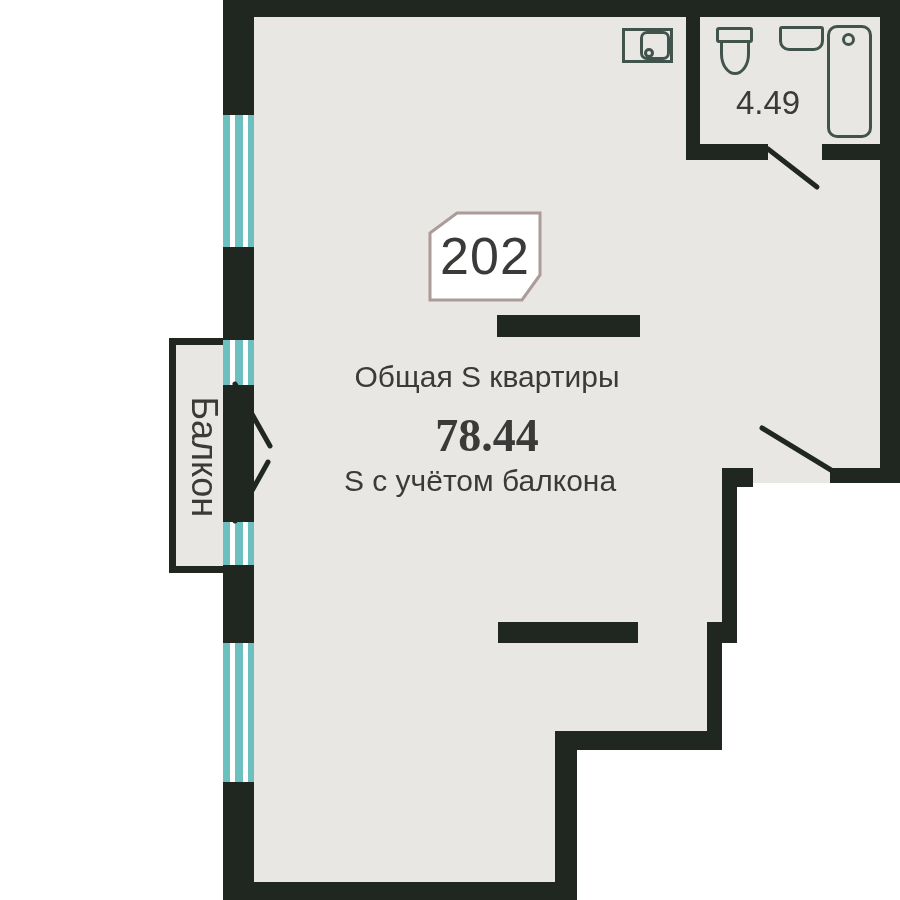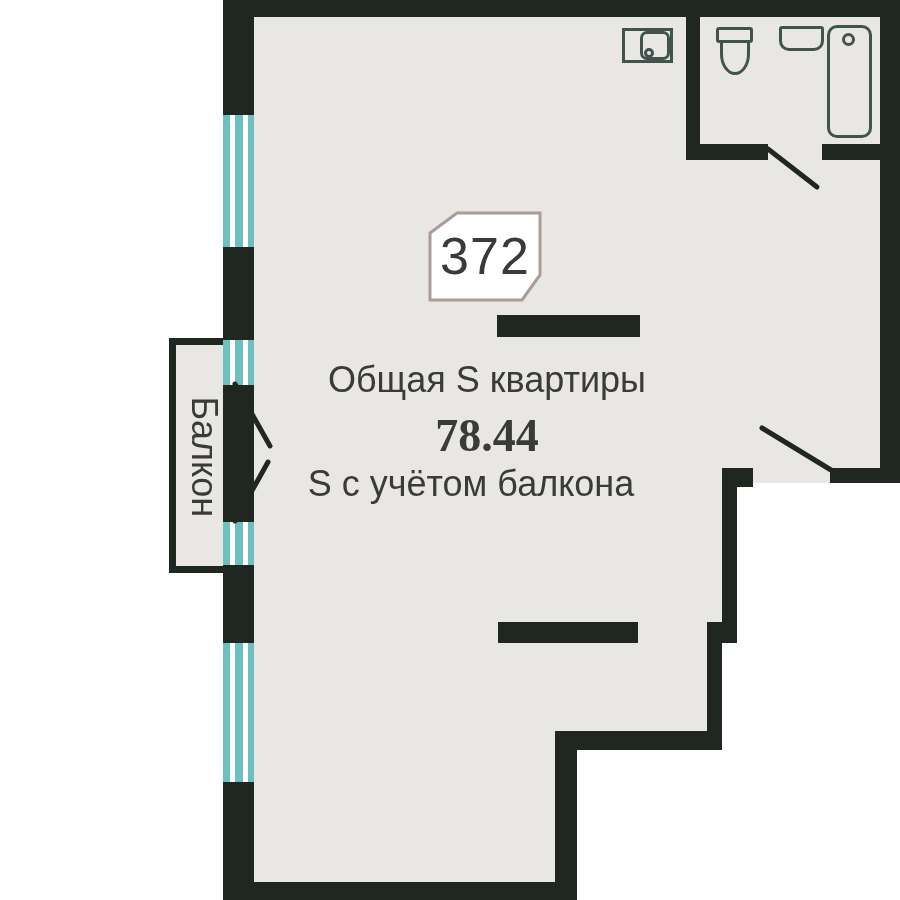--- a/index.html
+++ b/index.html
@@ -55,25 +55,25 @@
   
   .overlay{position:absolute;left:0;top:0;}
   .overlay line{stroke:#202720;stroke-width:5;stroke-linecap:round;}
   
   .badge-wrap{position:absolute;left:424px;top:207px;width:122px;height:98px;}
   .badge-wrap svg{position:absolute;left:0;top:0;}
   .badge-num{position:absolute;left:0;top:0;width:122px;height:98px;line-height:98px;
     text-align:center;font-size:52px;font-weight:500;color:#3a3a38;letter-spacing:1px;}
   
   .txt{position:absolute;color:#3a3a38;text-align:center;line-height:1.1;}
-  .t-label{font-size:36px;font-weight:400;}
+  .t-label{font-size:30px;font-weight:400;}
   .t-num{font-size:46px;font-weight:700;}
   .l1{left:287px;top:360px;width:400px;}
   .n1{left:337px;top:411px;width:300px;font-family:Liberation Serif, serif;}
-  .l2{left:271px;top:464px;width:400px;}
+  .l2{left:280px;top:464px;width:400px;}
   .n2{left:337px;top:516px;width:300px;}
   .t-bath{left:700px;top:85px;width:136px;font-size:33px;font-weight:400;}
   .t-balcony{left:139px;top:437px;width:130px;font-size:36px;font-weight:400;
     transform:rotate(90deg);}
 </style>
 </head>
 <body>
 
 <div class="plan">
 
@@ -121,21 +121,22 @@
   <div class="fx toilet-tank"></div>
   <div class="fx toilet-bowl"></div>
   <div class="fx basin"></div>
   <div class="fx tub"></div>
   <div class="fx tub-drain"></div>
 
   <div class="badge-wrap">
     <svg width="122" height="98" viewBox="0 0 122 98">
       <polygon points="33,6 116,6 116,68 98,93 6,93 6,26" fill="#ffffff" stroke="#ab9b99" stroke-width="3" stroke-linejoin="miter"></polygon>
     </svg>
-    <div class="badge-num">372</div>
+    <div class="badge-num">202</div>
   </div>
 
   <div class="txt t-label l1">Общая S квартиры</div>
   <div class="txt t-num n1">78.44</div>
   <div class="txt t-label l2">S с учётом балкона</div>
+  <div class="txt t-bath">4.49</div>
   <div class="txt t-balcony">Балкон</div>
 
 </div>
 
 </body></html>

